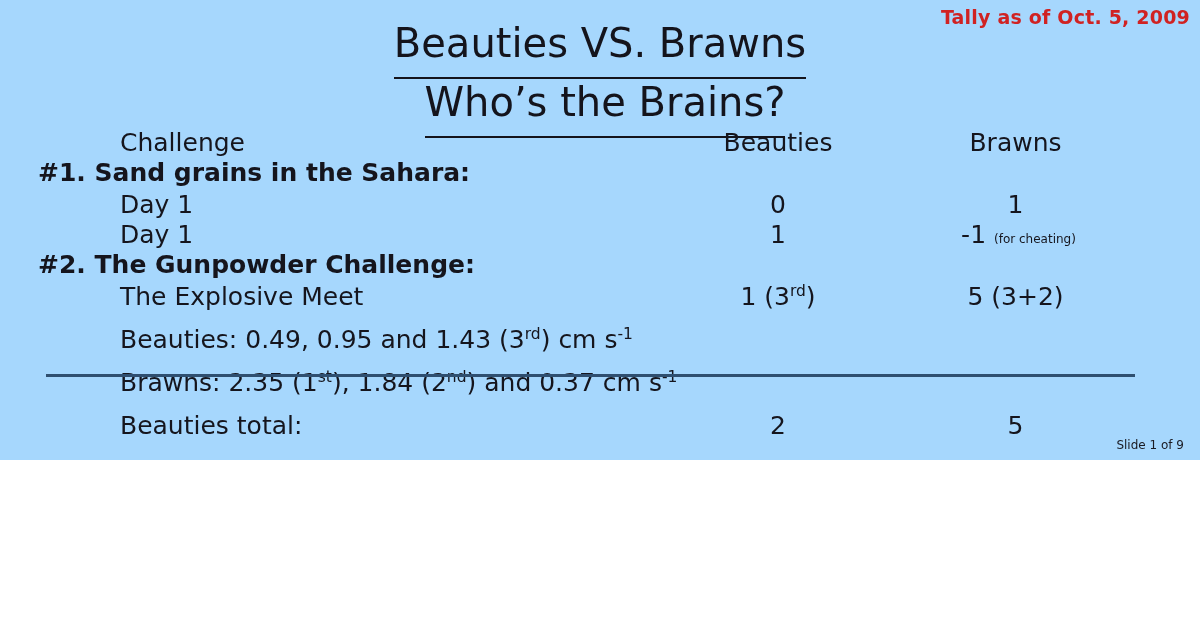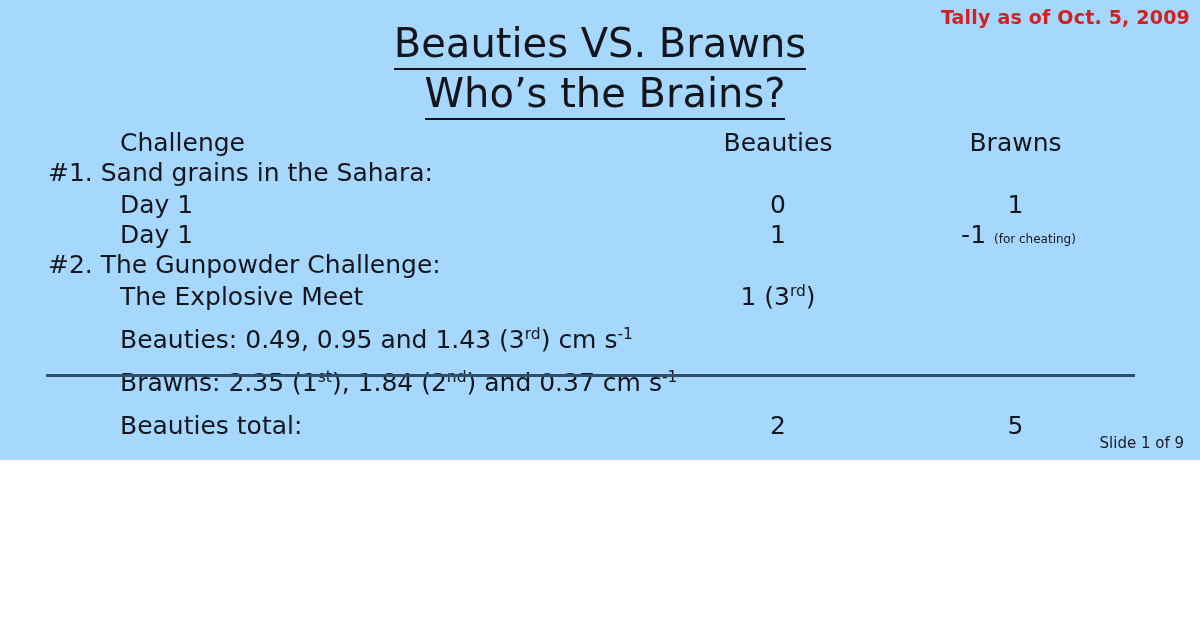--- a/index.html
+++ b/index.html
@@ -46,21 +46,21 @@
     font-family: "DejaVu Sans", sans-serif;
     font-size: 40px;
     line-height: 47px;
     font-weight: 400;
     color: #14141c;
     white-space: nowrap;
   }
   .title-line span.u {
     display: inline-block;
     border-bottom: 2px solid #14141c;
-    padding-bottom: 1px;
+    padding-bottom: 10px;
   }
   #title-line-2 {
     position: relative;
     left: 5px;
   }
 
   
   #sheet {
     position: absolute;
     top: 128px;
@@ -75,21 +75,21 @@
     position: relative;
     height: 30px;
     white-space: nowrap;
   }
   .row.tall { height: 32px; }
   .lbl {
     position: absolute;
     top: 0;
     white-space: nowrap;
   }
-  .lbl.lvl0 { left: 40px; }
+  .lbl.lvl0 { left: 30px; font-weight: bold; }
   .lbl.lvl1 { left: 112px; }
   .col-b, .col-w {
     position: absolute;
     top: 0;
     text-align: center;
     white-space: nowrap;
   }
   .col-b { left: 670px; width: 200px; }
   .col-w { left: 900px; width: 215px; }
   .col-w.shift { left: 903px; }
@@ -111,21 +111,21 @@
     width: 1089px;
     height: 0;
     border-top: 3px solid #2f4f70;
   }
 
   
   #footer {
     position: absolute;
     right: 16px;
     bottom: 8px;
-    font-size: 15px;
+    font-size: 12px;
     color: #1a1a22;
     white-space: nowrap;
   }
 </style>
 </head>
 <body>
 
 <div id="slide">
 
   <div id="tally">Tally as of Oct. 5, 2009</div>
@@ -163,20 +163,21 @@
       <span class="col-w shift"><span>-1</span> <span class="small">(for cheating)</span></span>
     </div>
 
     <div class="row tall">
       <span class="lbl lvl0">#2. The Gunpowder Challenge:</span>
     </div>
 
     <div class="row tall">
       <span class="lbl lvl1">The Explosive Meet</span>
       <span class="col-b"><span>1</span> (<span>3</span><sup>rd</sup>)</span>
+      <span class="col-w">5 (3+2)</span>
     </div>
 
     <div class="gap"></div>
 
     <div class="row tall">
       <span class="lbl lvl1"><span>Beauties:</span> <span>0.49</span><span>,</span> <span>0.95</span> <span>and</span> <span>1.43</span> (<span>3</span><sup>rd</sup>) <span>cm s</span><sup>-1</sup></span>
     </div>
 
     <div class="gap"></div>
 

